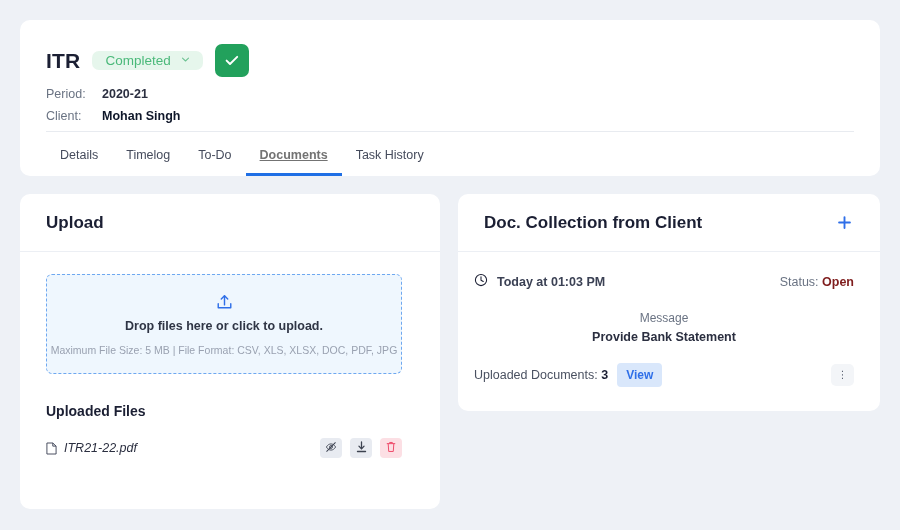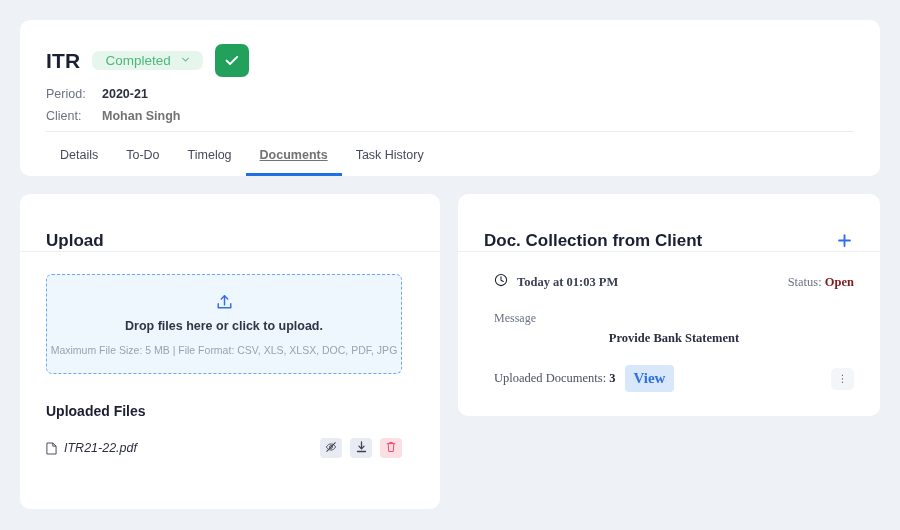--- a/index.html
+++ b/index.html
@@ -37,42 +37,42 @@
     width: 34px; height: 33px;
     display: inline-flex; align-items: center; justify-content: center;
     cursor: pointer;
   }
   .check-btn svg { display: block; }
 
   .meta { margin-top: 9px; }
   .meta-row { display: flex; align-items: baseline; height: 22px; }
   .meta-label { width: 56px; font-size: 12.5px; color: #6a7383; }
   .meta-value { font-size: 12.5px; font-weight: bold; color: #2b2f40; }
-  .meta-value.link { color: #737373; }
+  .meta-value.link { color: #0f172a; }
 
   .tabs-wrap {
     position: absolute; left: 26px; right: 26px; bottom: 0;
     border-top: 1px solid #e8ebf0;
   }
   .tabs { display: flex; gap: 0; padding-top: 2px; }
   .tab {
     font-size: 12.5px; color: #454b5c;
     padding: 14px 14px 11px 14px;
     cursor: pointer; white-space: nowrap;
     border-bottom: 3px solid transparent;
   }
   .tab.active { color: #737373; font-weight: bold; border-bottom-color: #1f6fe5; text-decoration: underline; }
 
   
   .cols { display: flex; gap: 18px; margin-top: 18px; align-items: flex-start; }
   .card { background: #ffffff; border-radius: 10px; }
   .card-left { width: 420px; height: 315px; }
   .card-right { width: 422px; }
   .card-head {
-    height: 58px; display: flex; align-items: flex-end; justify-content: space-between;
+    height: 58px; display: flex; align-items: center; justify-content: space-between;
     padding: 0 26px; border-bottom: 1px solid #eceff4;
   }
   .card-title { font-size: 17px; font-weight: bold; color: #1b1f33; }
   .plus-btn {
     color: #2f6fe8; font-size: 21px; line-height: 1; cursor: pointer;
     font-weight: normal; padding: 0 2px;
   }
 
   
   .card-body-left { padding: 22px 38px 0 26px; }
@@ -100,41 +100,41 @@
   .file-actions { display: flex; gap: 8px; }
   .act {
     width: 22px; height: 20px; border-radius: 4px;
     display: inline-flex; align-items: center; justify-content: center;
     cursor: pointer;
   }
   .act.gray { background: #e8ebf1; }
   .act.pink { background: #fcdfe4; }
 
   
-  .card-body-right { padding: 21px 26px 24px 36px; font-family: Liberation Serif, serif; }
+  .card-body-right { padding: 21px 26px 24px 16px; }
   .row-time {
     display: flex; align-items: center; justify-content: space-between;
   }
   .time-left { display: flex; align-items: center; gap: 9px; }
   .time-text { font-size: 12.5px; color: #3b4154; font-weight: bold; }
   .status-text { font-size: 12.5px; color: #6a7383; }
   .status-text b { color: #7f1d1d; font-weight: bold; }
 
-  .msg-label { font-size: 12px; color: #6a7383; margin-top: 20px; }
+  .msg-label { font-size: 12px; color: #6a7383; margin-top: 20px; text-align: center; }
   .msg-value { font-size: 12.5px; color: #2b2f40; font-weight: bold; margin-top: 5px; text-align: center; }
 
   .row-docs {
     display: flex; align-items: center; justify-content: space-between;
     margin-top: 19px;
   }
   .docs-left { display: flex; align-items: center; gap: 9px; }
   .docs-count { font-size: 12.5px; color: #4a5161; }
   .docs-count b { color: #1b1f33; font-weight: bold; }
   .view-btn {
-    background: #d9e7fb; color: #2f6fe8; font-size: 15px; font-weight: bold;
+    background: #d9e7fb; color: #2f6fe8; font-size: 12px; font-weight: bold;
     border-radius: 4px; padding: 5px 9px; cursor: pointer; text-align: right;
   }
   .kebab-btn {
     width: 23px; height: 22px; border-radius: 5px; background: #f3f5f8;
     display: inline-flex; align-items: center; justify-content: center;
     cursor: pointer;
   }
   .kebab-glyph { font-size: 10px; color: #5a6170; line-height: 1; letter-spacing: 0; }
 </style>
 </head>
@@ -172,22 +172,22 @@
       </div>
       <div class="meta-row">
         <div class="meta-label">Client:</div>
         <div class="meta-value link">Mohan Singh</div>
       </div>
     </div>
 
     <div class="tabs-wrap">
       <div class="tabs">
         <div class="tab">Details</div>
+        <div class="tab">Timelog</div>
         <div class="tab">To-Do</div>
-        <div class="tab">Timelog</div>
         <div class="tab active">Documents</div>
         <div class="tab">Task History</div>
       </div>
     </div>
   </div>
 
   <div class="cols">
 
     <div class="card card-left">
       <div class="card-head">

